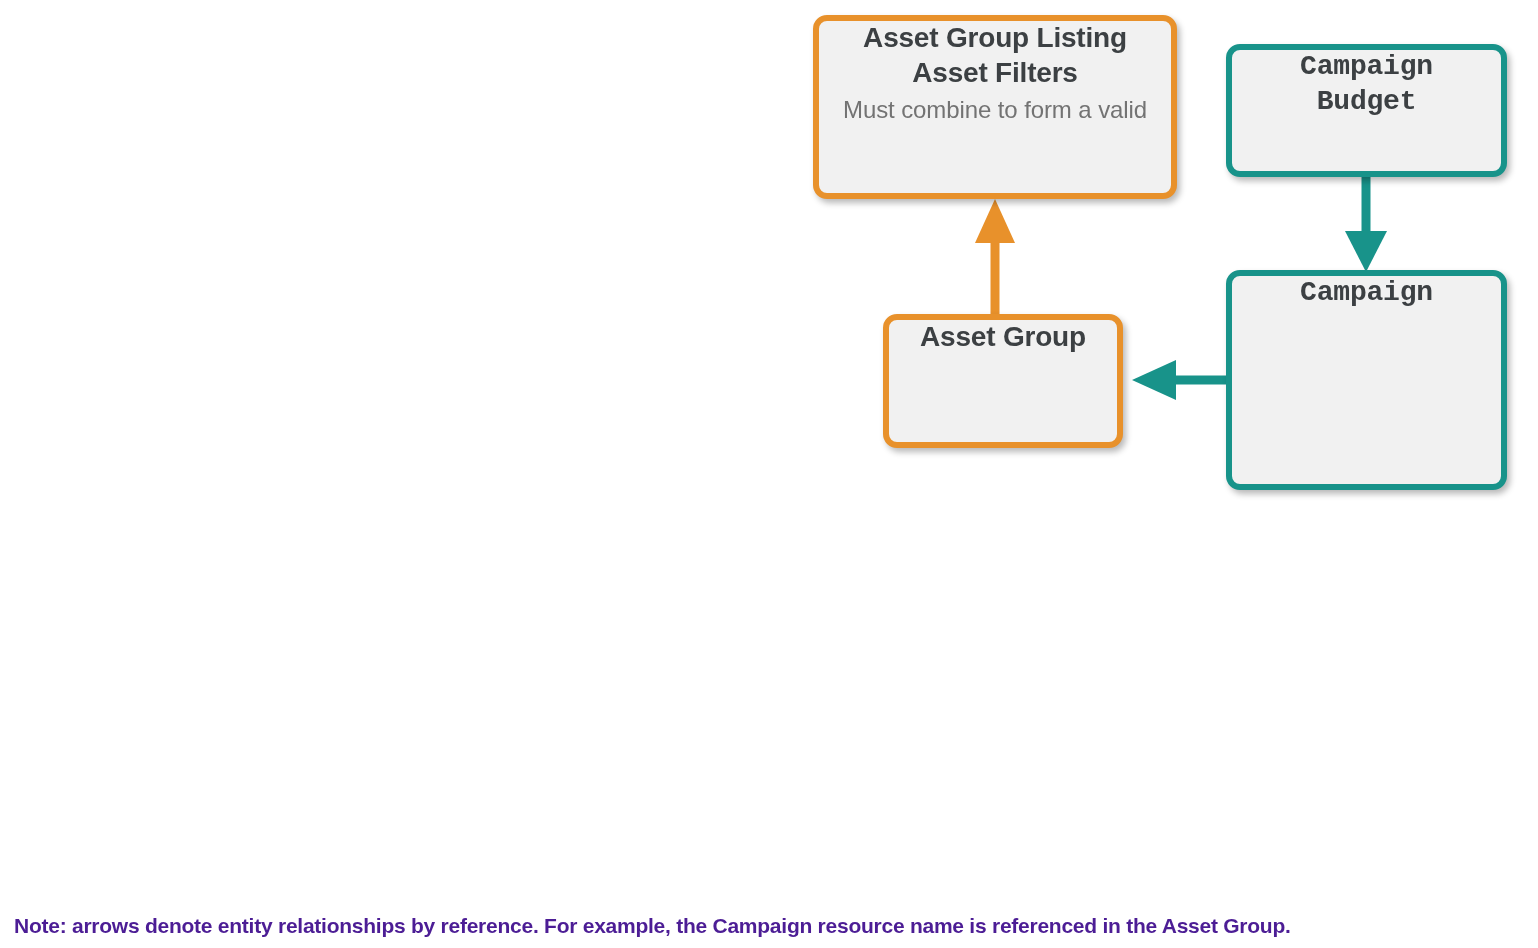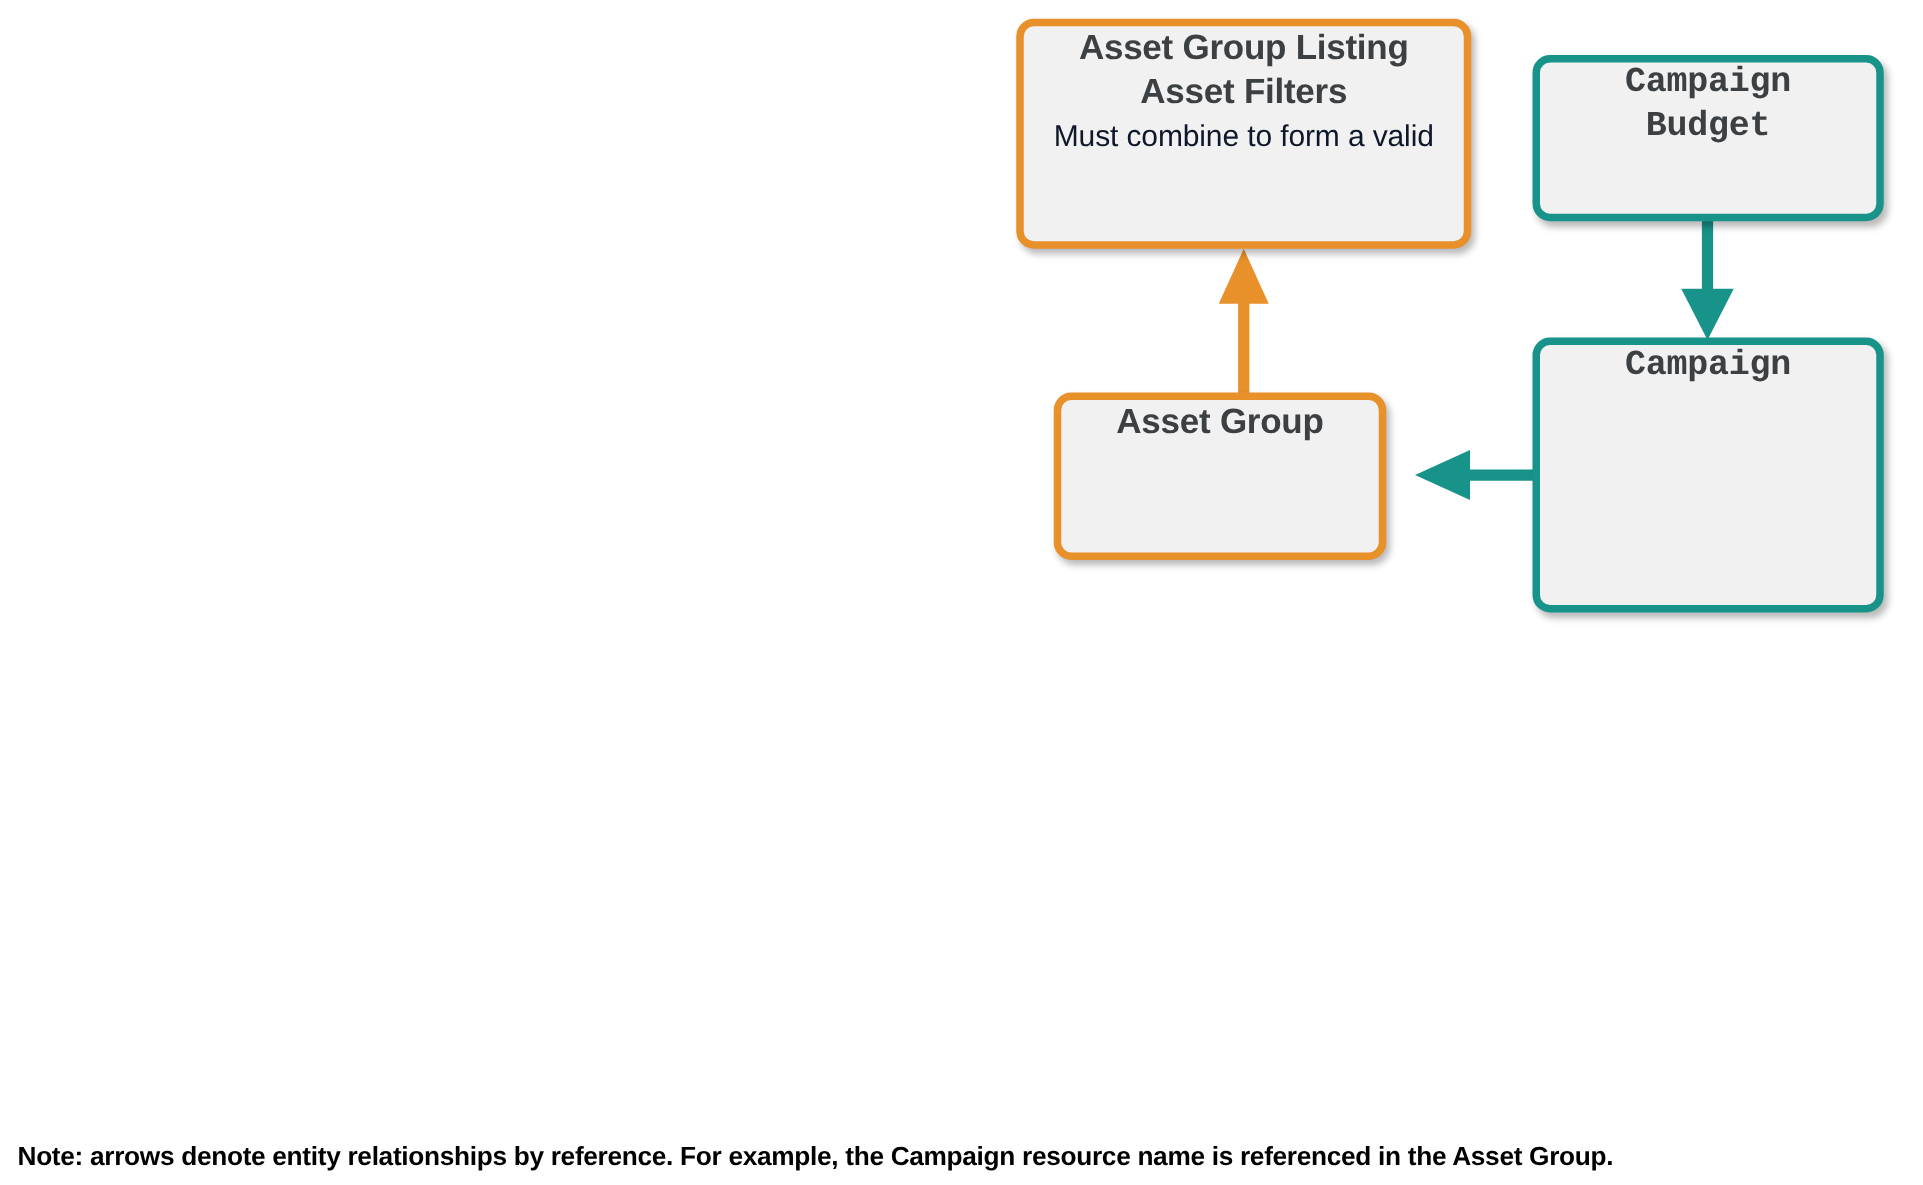--- a/index.html
+++ b/index.html
@@ -42,40 +42,40 @@
   .node .title {
     font-size: 28px;
     font-weight: bold;
     color: #3c4043;
     line-height: 1.24;
     letter-spacing: -0.2px;
   }
   .node .subtitle {
     font-size: 24px;
     font-weight: normal;
-    color: #0f172a;
+    color: #737373;
     line-height: 1.16;
     margin-top: 6px;
     letter-spacing: -0.1px;
   }
   .node .subtitle.tight { line-height: 1.15; }
 
   
   #node-filters {
     left: 813px;  top: 15px;
     width: 364px; height: 184px;
     padding: 0 12px;
   }
   #node-budget {
     left: 1226px; top: 44px;
     width: 281px; height: 133px;
   }
   #node-assetgroup {
-    left: 843px;  top: 314px;
-    width: 266px; height: 134px;
+    left: 883px;  top: 314px;
+    width: 240px; height: 134px;
   }
   #node-campaign {
     left: 1226px; top: 270px;
     width: 281px; height: 220px;
     padding: 0 8px;
   }
 
   
   .connector {
     position: absolute;
@@ -92,21 +92,21 @@
   }
 
   
   #footer-note {
     position: absolute;
     left: 14px;
     top: 912px;
     width: 1500px;
     font-size: 21px;
     font-weight: bold;
-    color: #000000;
+    color: #4c1d95;
     letter-spacing: -0.25px;
     line-height: 1.3;
   }
 </style>
 </head>
 <body>
 
 <div id="canvas">
 
   <div class="node orange" id="node-filters">

